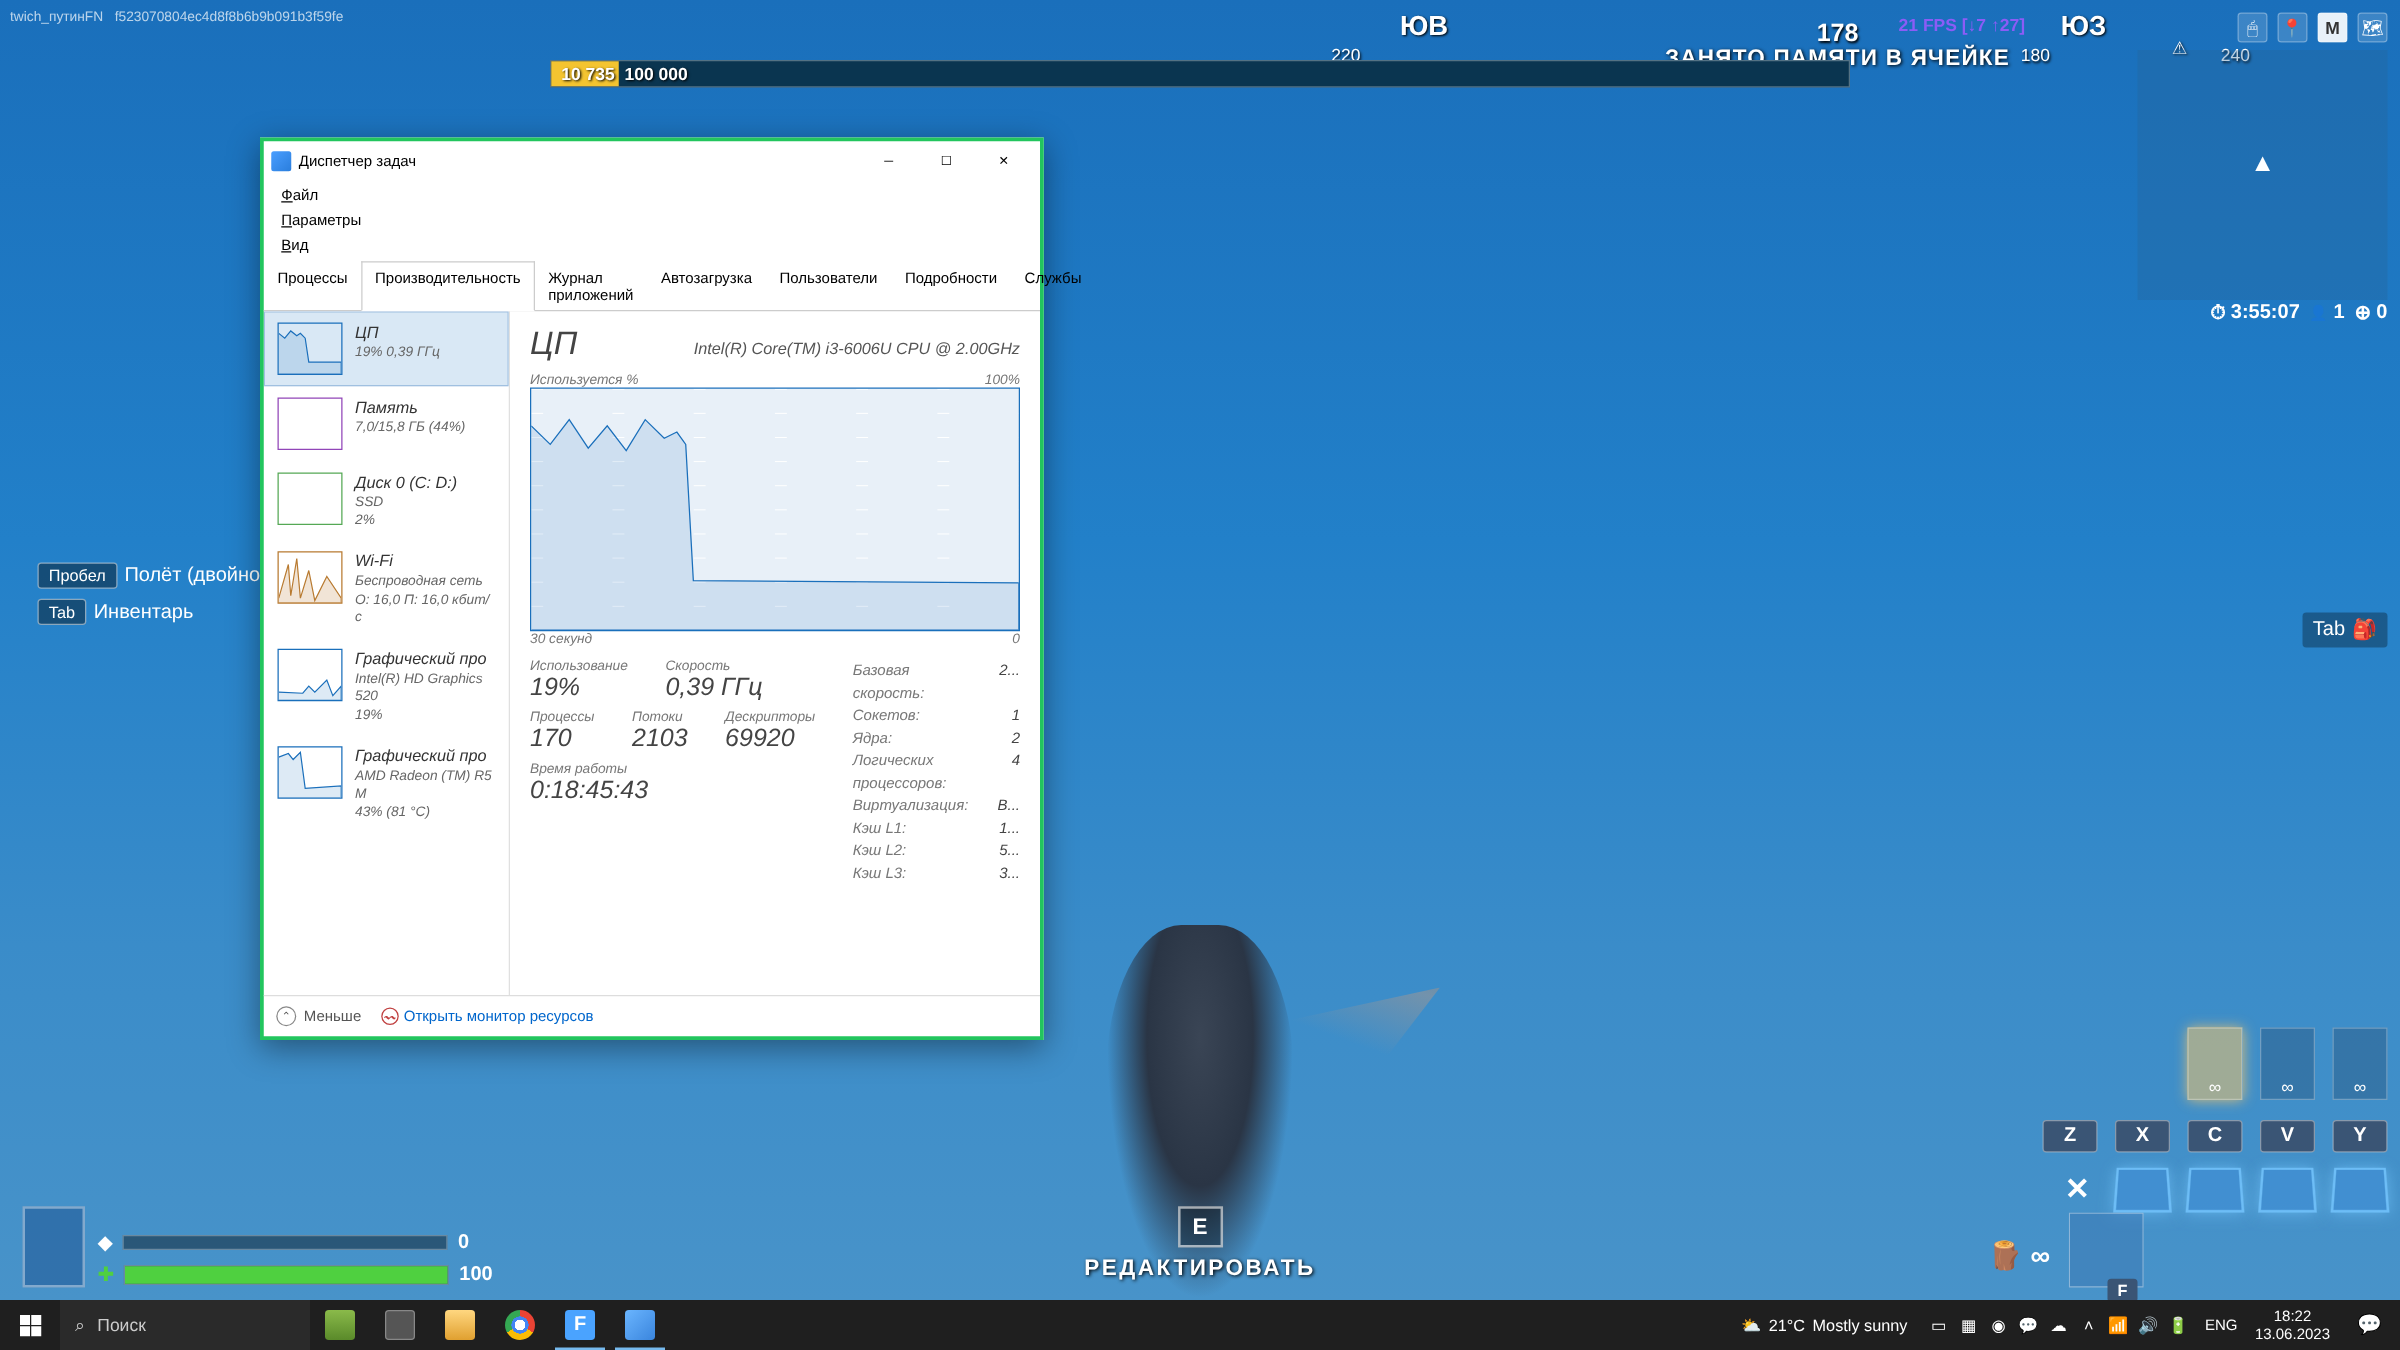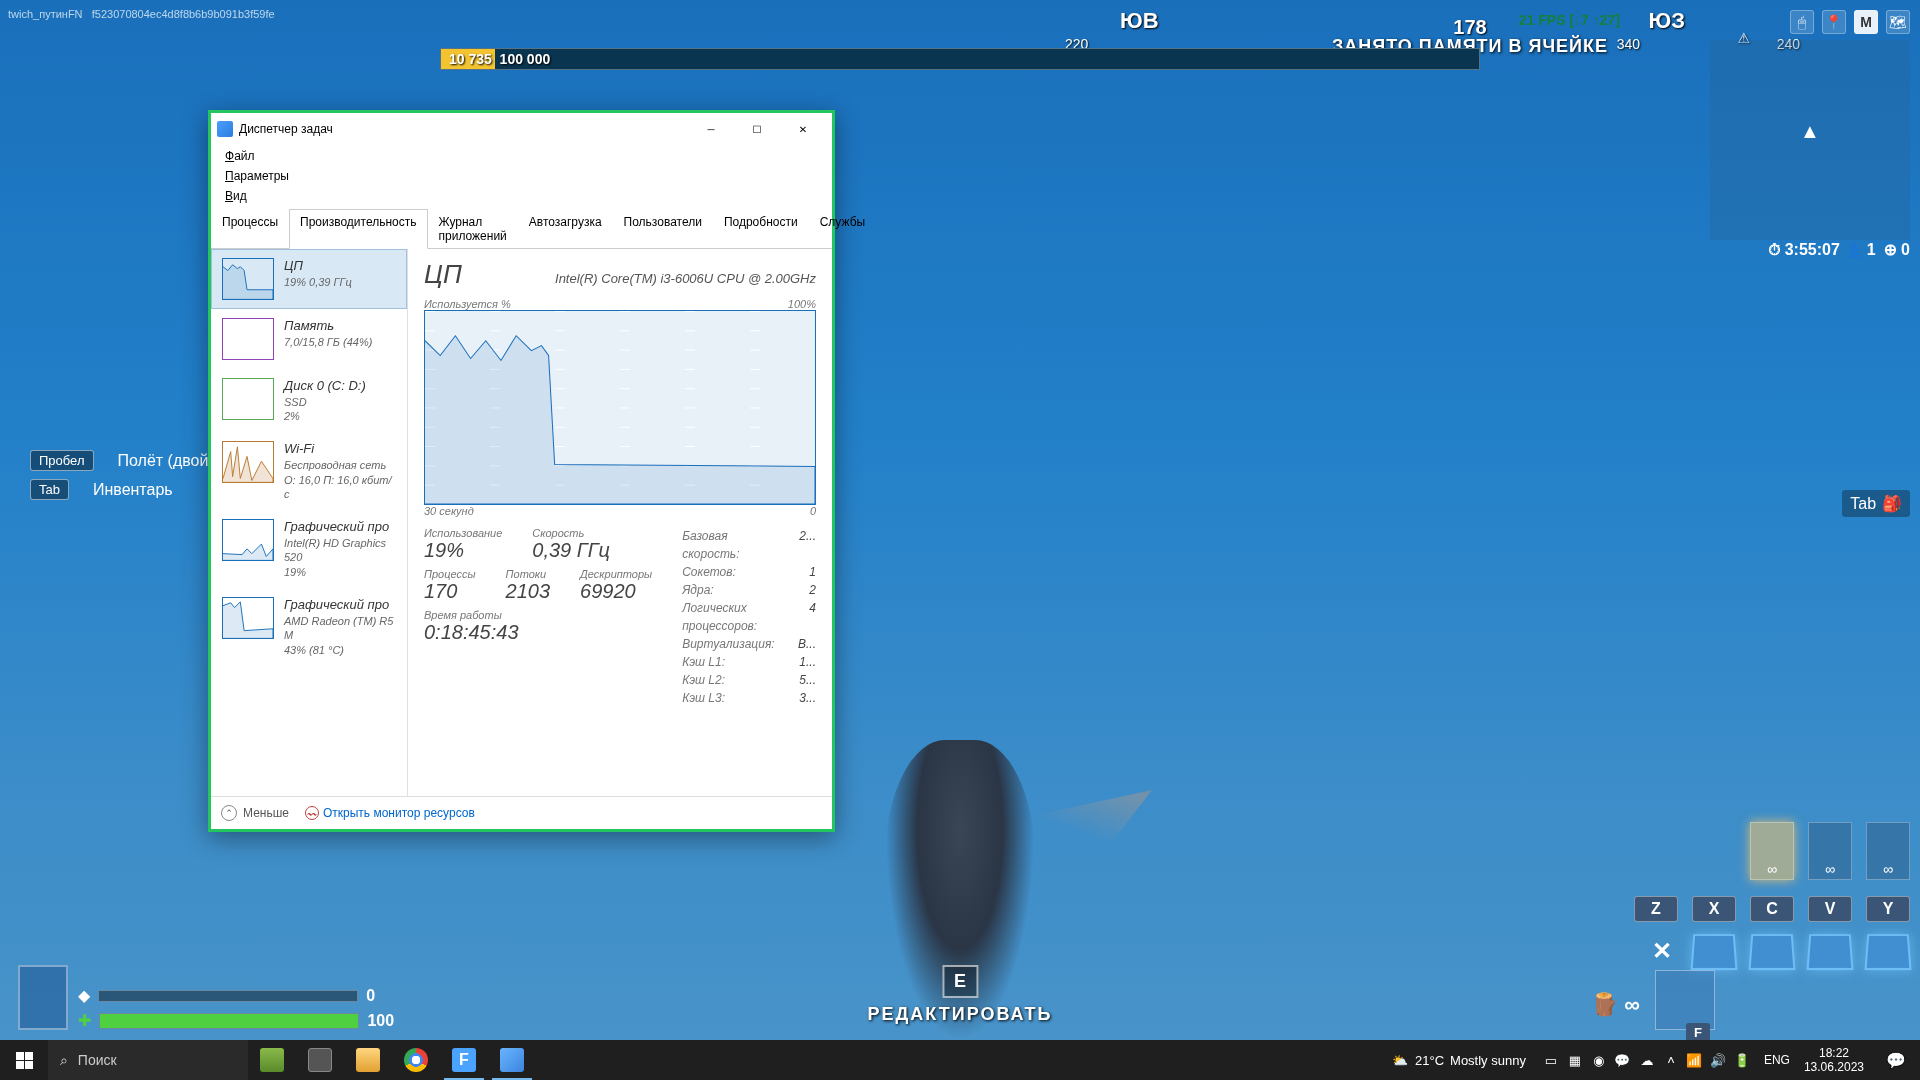--- a/index.html
+++ b/index.html
@@ -11,41 +11,41 @@
 .ramp2 { position: absolute; bottom: 40px; left: 0; right: 0; height: 500px; background: linear-gradient(200deg, transparent 30%, #7a8590 35%, #6a7580 40%, #8a95a0 45%, transparent 50%); clip-path: polygon(0 100%, 60% 50%, 50% 100%); opacity: 0.7; }
 
 
 .hud-top { position: absolute; top: 8px; left: 0; right: 0; display: flex; justify-content: flex-end; color: #fff; }
 .compass { position: relative; width: 900px; height: 50px; }
 .compass-dir { position: absolute; top: 0; font-weight: bold; font-size: 22px; text-shadow: 1px 1px 2px #000; }
 .compass-num { position: absolute; top: 28px; font-size: 14px; text-shadow: 1px 1px 2px #000; }
 .memory-label { position: absolute; top: 28px; left: 50%; transform: translateX(-50%); font-size: 18px; font-weight: bold; text-shadow: 1px 1px 3px #000; letter-spacing: 1px; }
 .memory-178 { position: absolute; top: 8px; left: 50%; transform: translateX(-50%); font-size: 20px; font-weight: bold; text-shadow: 1px 1px 2px #000; }
 .hud-tl { position: absolute; top: 8px; left: 8px; color: #fff; font-size: 11px; opacity: 0.7; }
-.fps-counter { position: absolute; top: 12px; right: 300px; color: #15803d; font-size: 14px; font-weight: bold; }
+.fps-counter { position: absolute; top: 12px; right: 300px; color: #8b5cf6; font-size: 14px; font-weight: bold; }
 .hud-tr { position: absolute; top: 10px; right: 10px; display: flex; gap: 8px; align-items: center; }
 .hud-icon { width: 24px; height: 24px; background: rgba(255,255,255,0.15); border: 1px solid rgba(255,255,255,0.3); border-radius: 3px; display: flex; align-items: center; justify-content: center; color: #fff; font-size: 14px; }
 .m-badge { background: rgba(255,255,255,0.9); color: #333; font-weight: bold; }
 
 .progress-bar-top { position: absolute; top: 48px; left: 50%; transform: translateX(-50%); width: 1040px; height: 22px; background: #0a3550; border: 1px solid rgba(255,255,255,0.3); display: flex; align-items: center; }
 .progress-fill-yellow { position: absolute; left: 0; height: 100%; background: #f4c430; width: 54px; }
 .progress-text { position: relative; color: #fff; font-weight: bold; font-size: 14px; padding-left: 8px; text-shadow: 1px 1px 2px #000; }
 
 
 .minimap { position: absolute; top: 40px; right: 10px; width: 200px; height: 200px; background: rgba(40,100,150,0.3); }
 .minimap-arrow { position: absolute; top: 80px; left: 50%; transform: translateX(-50%); color: #fff; font-size: 20px; }
 .stats-row { position: absolute; top: 240px; right: 10px; display: flex; gap: 8px; color: #fff; font-size: 16px; font-weight: bold; align-items: center; }
 .stats-item { display: flex; align-items: center; gap: 4px; }
 .clock-icon::before { content: '⏱'; }
 .person-icon::before { content: '👤'; font-size: 12px; }
 .target-icon::before { content: '⊕'; }
 
 
 .hud-left { position: absolute; left: 30px; top: 450px; color: #fff; }
-.key-hint { display: flex; align-items: center; gap: 24px; margin-bottom: 8px; font-size: 16px; }
+.key-hint { display: flex; align-items: center; gap: 6px; margin-bottom: 8px; font-size: 16px; }
 .key-box { background: rgba(0,0,0,0.4); border: 1px solid rgba(255,255,255,0.5); padding: 2px 8px; border-radius: 3px; font-size: 13px; }
 
 
 .hud-bl { position: absolute; bottom: 50px; left: 18px; display: flex; align-items: flex-end; gap: 10px; }
 .item-slot { width: 50px; height: 65px; background: rgba(40,100,160,0.7); border: 2px solid rgba(255,255,255,0.4); }
 .health-bars { display: flex; flex-direction: column; gap: 6px; }
 .bar-row { display: flex; align-items: center; gap: 8px; }
 .shield-bar { width: 260px; height: 12px; background: rgba(0,0,0,0.4); border: 1px solid rgba(255,255,255,0.3); }
 .health-bar { width: 260px; height: 16px; background: rgba(0,0,0,0.4); border: 1px solid rgba(255,255,255,0.3); }
 .health-fill { height: 100%; background: #4fd040; width: 100%; }
@@ -156,21 +156,21 @@
   <span>twich_путинFN</span>&nbsp;&nbsp;&nbsp;<span>f523070804ec4d8f8b6b9b091b3f59fe</span>
 </div>
 
 <div class="hud-top">
   <div class="compass">
     <div class="compass-dir" style="left:100px">ЮВ</div>
     <div class="compass-num" style="left:45px">220</div>
     <div class="memory-178">178</div>
     <div class="memory-label">ЗАНЯТО ПАМЯТИ В ЯЧЕЙКЕ</div>
     <div class="compass-dir" style="right:235px">ЮЗ</div>
-    <div class="compass-num" style="right:280px">340</div>
+    <div class="compass-num" style="right:280px">180</div>
     <div class="compass-num" style="right:170px;top:22px">⚠</div>
     <div class="compass-num" style="right:120px">240</div>
   </div>
 </div>
 <div class="progress-bar-top">
   <div class="progress-fill-yellow"></div>
   <div class="progress-text"><span>10 735</span> &nbsp;<span>100 000</span></div>
 </div>
 
 <div class="fps-counter">21 FPS [↓7 ↑27]</div>

